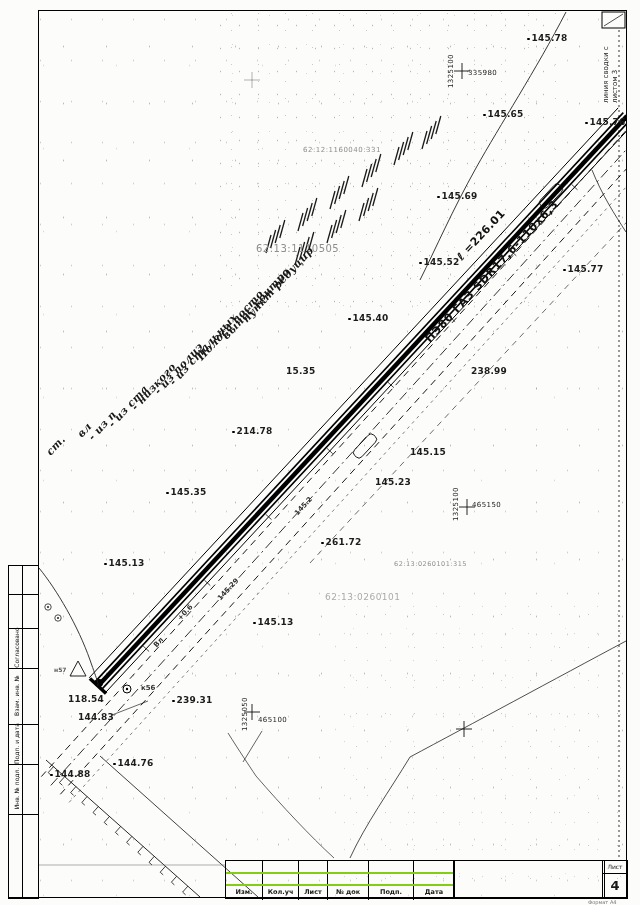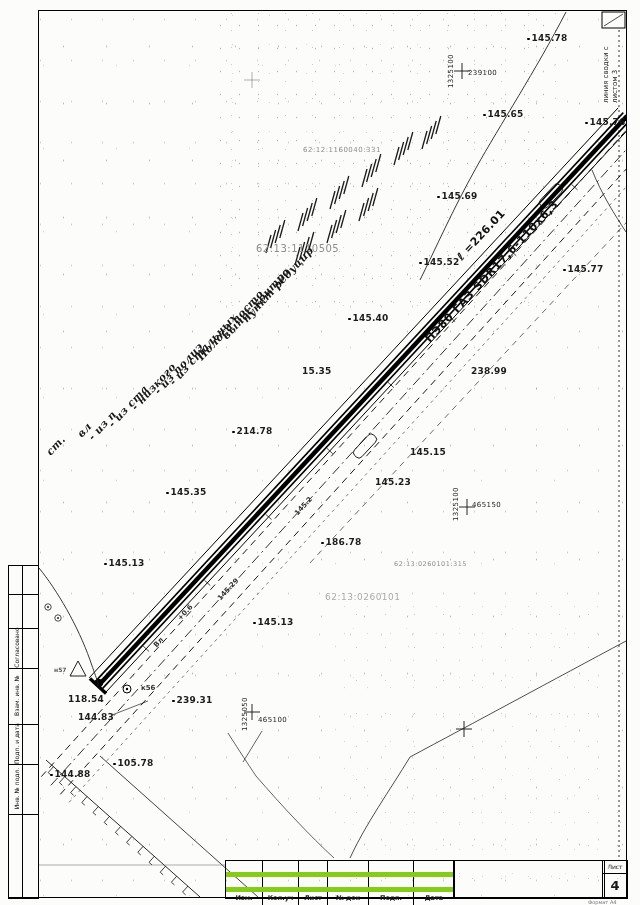--- a/index.html
+++ b/index.html
@@ -43,21 +43,21 @@
   
   .fr{position:absolute;background:#000}
   
   .strip{position:absolute;left:8px;top:565px;width:29px;height:332px;border:1px solid #000;background:transparent}
   .strip .sv{position:absolute;left:13px;top:0;width:1px;height:100%;background:#000}
   .strip .sh{position:absolute;left:0;width:100%;height:1px;background:#000}
   .strip .sl{position:absolute;left:-21px;width:56px;height:11px;line-height:11px;text-align:center;
       font-size:6px;color:#111;transform:rotate(-90deg);white-space:nowrap}
   
   .tbl{position:absolute;left:225px;top:859.6px;width:228px;height:37px;border:1.2px solid #000}
-  .tbl .row{display:flex;border-top:5px solid #84cc16}
+  .tbl .row{display:flex;border-top:2px solid #84cc16}
   .tbl .row:first-child{border-top:none}
   .tbl .c{border-left:1px solid #000;box-sizing:border-box;height:100%;
       font:700 6.5px/13px "DejaVu Sans",sans-serif;text-align:center;overflow:hidden}
   .tbl .c:first-child{border-left:none}
   .r1{height:11px}.r2{height:10px}.r3{height:14px}
   .w1{width:36px}.w2{width:36px}.w3{width:29px}.w4{width:41px}.w5{width:45px}.w6{flex:1}
   .tbd{position:absolute;left:452.8px;top:859.6px;width:150px;height:37px;border:1.2px solid #000}
   .tbs{position:absolute;left:602px;top:859.6px;width:24px;height:37px;border:1.2px solid #000}
   .tbs .hd{height:12px;border-bottom:1px solid #000;font:500 6px/12px "DejaVu Sans",sans-serif;text-align:center}
   .tbs .vl{font:700 13px/24px "DejaVu Sans",sans-serif;text-align:center}
@@ -180,38 +180,38 @@
       <div>линия сводки с</div>
       <div>листом 3</div>
     </div>
 
     <div class="lb" style="left:488px;top:22px"><span class="d"></span><span>145.78</span></div>
     <div class="lb" style="left:444px;top:98px"><span class="d"></span><span>145.65</span></div>
     <div class="lb" style="left:398px;top:180px"><span class="d"></span><span>145.69</span></div>
     <div class="lb" style="left:380px;top:246px"><span class="d"></span><span>145.52</span></div>
     <div class="lb" style="left:524px;top:253px"><span class="d"></span><span>145.77</span></div>
     <div class="lb" style="left:309px;top:302px"><span class="d"></span><span>145.40</span></div>
-    <div class="lb" style="left:263px;top:355px"><span>15.35</span></div>
+    <div class="lb" style="left:247px;top:355px"><span>15.35</span></div>
     <div class="lb" style="left:193px;top:415px"><span class="d"></span><span>214.78</span></div>
     <div class="lb" style="left:432px;top:355px"><span>238.99</span></div>
     <div class="lb" style="left:371px;top:436px"><span>145.15</span></div>
     <div class="lb" style="left:127px;top:476px"><span class="d"></span><span>145.35</span></div>
     <div class="lb" style="left:336px;top:466px"><span>145.23</span></div>
     <div class="lb" style="left:65px;top:547px"><span class="d"></span><span>145.13</span></div>
-    <div class="lb" style="left:282px;top:526px"><span class="d"></span><span>186.78</span></div>
+    <div class="lb" style="left:282px;top:526px"><span class="d"></span><span>261.72</span></div>
     <div class="lb" style="left:214px;top:606px"><span class="d"></span><span>145.13</span></div>
     <div class="lb" style="left:29px;top:683px"><span>118.54</span></div>
     <div class="lb" style="left:133px;top:684px"><span class="d"></span><span>239.31</span></div>
     <div class="lb" style="left:39px;top:701px"><span>144.83</span></div>
     <div class="lb" style="left:11px;top:758px"><span class="d"></span><span>144.88</span></div>
-    <div class="lb" style="left:74px;top:747px"><span class="d"></span><span>105.78</span></div>
+    <div class="lb" style="left:74px;top:747px"><span class="d"></span><span>144.76</span></div>
     <div class="lb" style="left:546px;top:106px"><span class="d"></span><span>145.76</span></div>
 
     <div class="gv" style="left:408px;top:77px">1325100</div>
-    <div class="gh" style="left:429px;top:58px">239100</div>
+    <div class="gh" style="left:429px;top:58px">335980</div>
     <div class="gv" style="left:413px;top:510px">1325100</div>
     <div class="gh" style="left:433px;top:490px">465150</div>
     <div class="gv" style="left:202px;top:720px">1325050</div>
     <div class="gh" style="left:219px;top:705px">465100</div>
 
     <div class="cad" style="left:264px;top:135px">62:12:1160040:331</div>
     <div class="cad" style="left:217px;top:234px;font-size:10px">62:13:1110505</div>
     <div class="cad" style="left:355px;top:549px;font-size:6.5px">62:13:0260101:315</div>
     <div class="cad" style="left:286px;top:582px;font-size:9px;color:#ababab">62:13:0260101</div>
 

